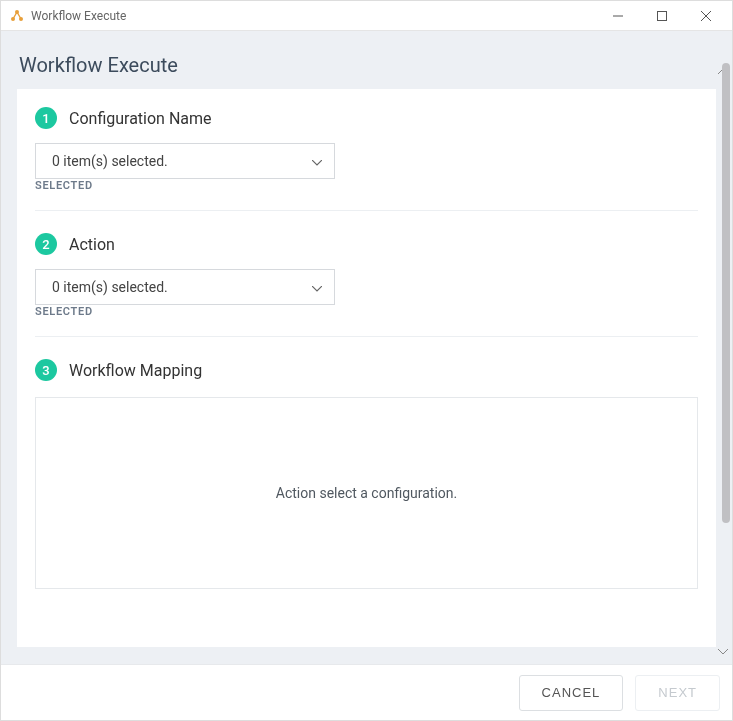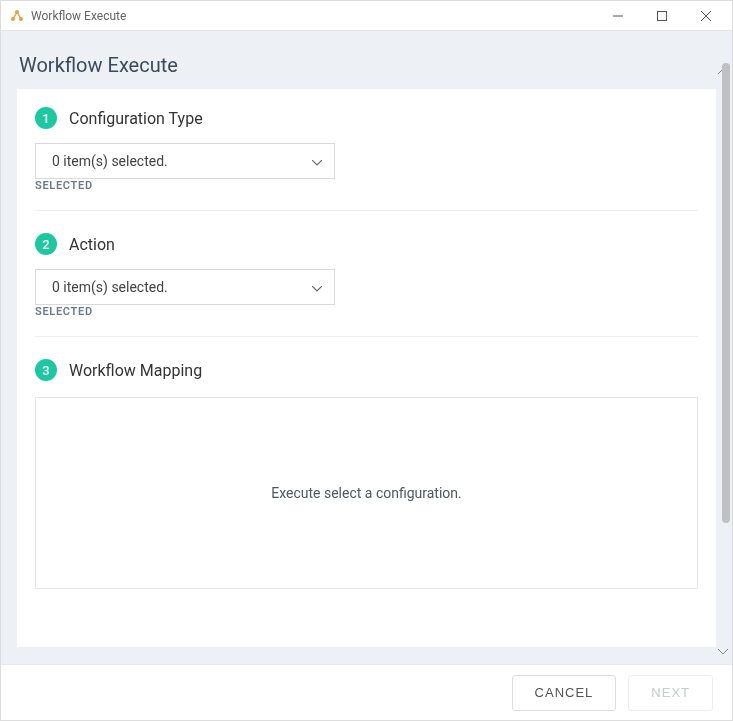--- a/index.html
+++ b/index.html
@@ -143,21 +143,21 @@
   display:flex; align-items:center; justify-content:center;
   color:#505860;
   font-size:14px;
 }
 .footer {
   position:absolute; left:0; right:0; bottom:0;
   height:56px;
   background:#fff;
   border-top:1px solid #e7e9ec;
   display:flex; align-items:center; justify-content:flex-end;
-  padding: 0 19px; gap:12px;
+  padding: 0 12px; gap:12px;
 }
 .btn {
   height:36px; padding:0 22px;
   border:1px solid #dcdfe2; background:#fff;
   border-radius:3px;
   font-size:13px; letter-spacing:1px;
   cursor:pointer;
   color:#555;
 }
 .btn.primary-disabled {
@@ -203,21 +203,21 @@
 
   <div class="content-wrap">
     <div class="scroll-area">
       <div class="page-header">Workflow Execute</div>
 
       <div class="card">
 
         <div class="step">
           <div class="step-head">
             <div class="step-num">1</div>
-            <div class="step-title">Configuration Type</div>
+            <div class="step-title">Configuration Name</div>
           </div>
           <div class="select">
             <span>0 item(s) selected.</span>
             <span class="caret">
               <svg width="10" height="6">
                   <path d="M0 0 L5 5 L10 0" fill="none" stroke="#666" stroke-width="1.2"></path>
                 </svg>
             </span>
           </div>
           <div class="sub-label">SELECTED</div>
@@ -243,21 +243,21 @@
 
         <hr class="sep">
 
         <div class="step">
           <div class="step-head">
             <div class="step-num">3</div>
             <div class="step-title">Workflow Mapping</div>
           </div>
           <div class="table">
             <div class="table-body">
-              <span>Execute select a configuration.</span>
+              <span>Action select a configuration.</span>
             </div>
           </div>
         </div>
 
       </div>
     </div>
 
     <div class="scroll-arrow up">
       <svg width="10" height="6">
           <path d="M0 6 L5 1 L10 6" fill="none" stroke="#888" stroke-width="1"></path>

